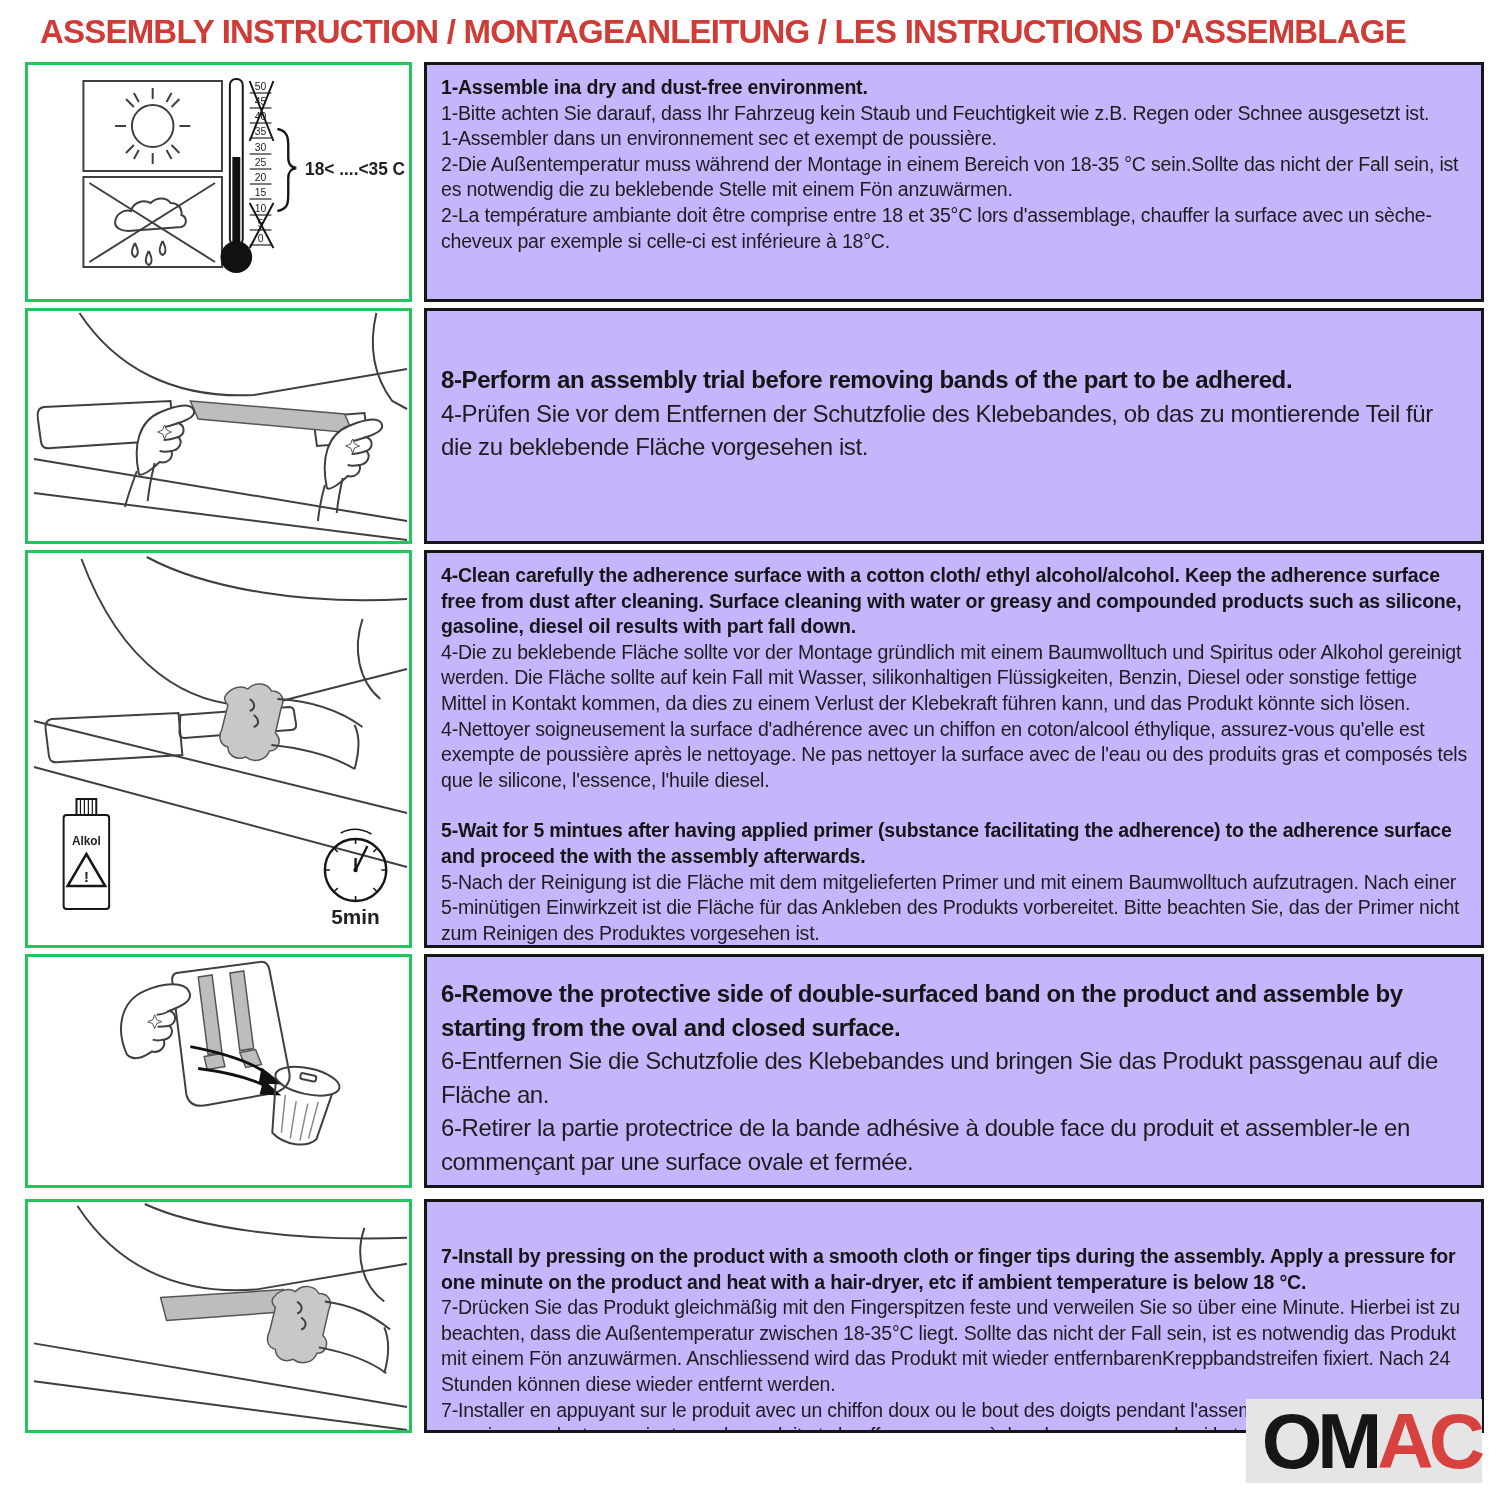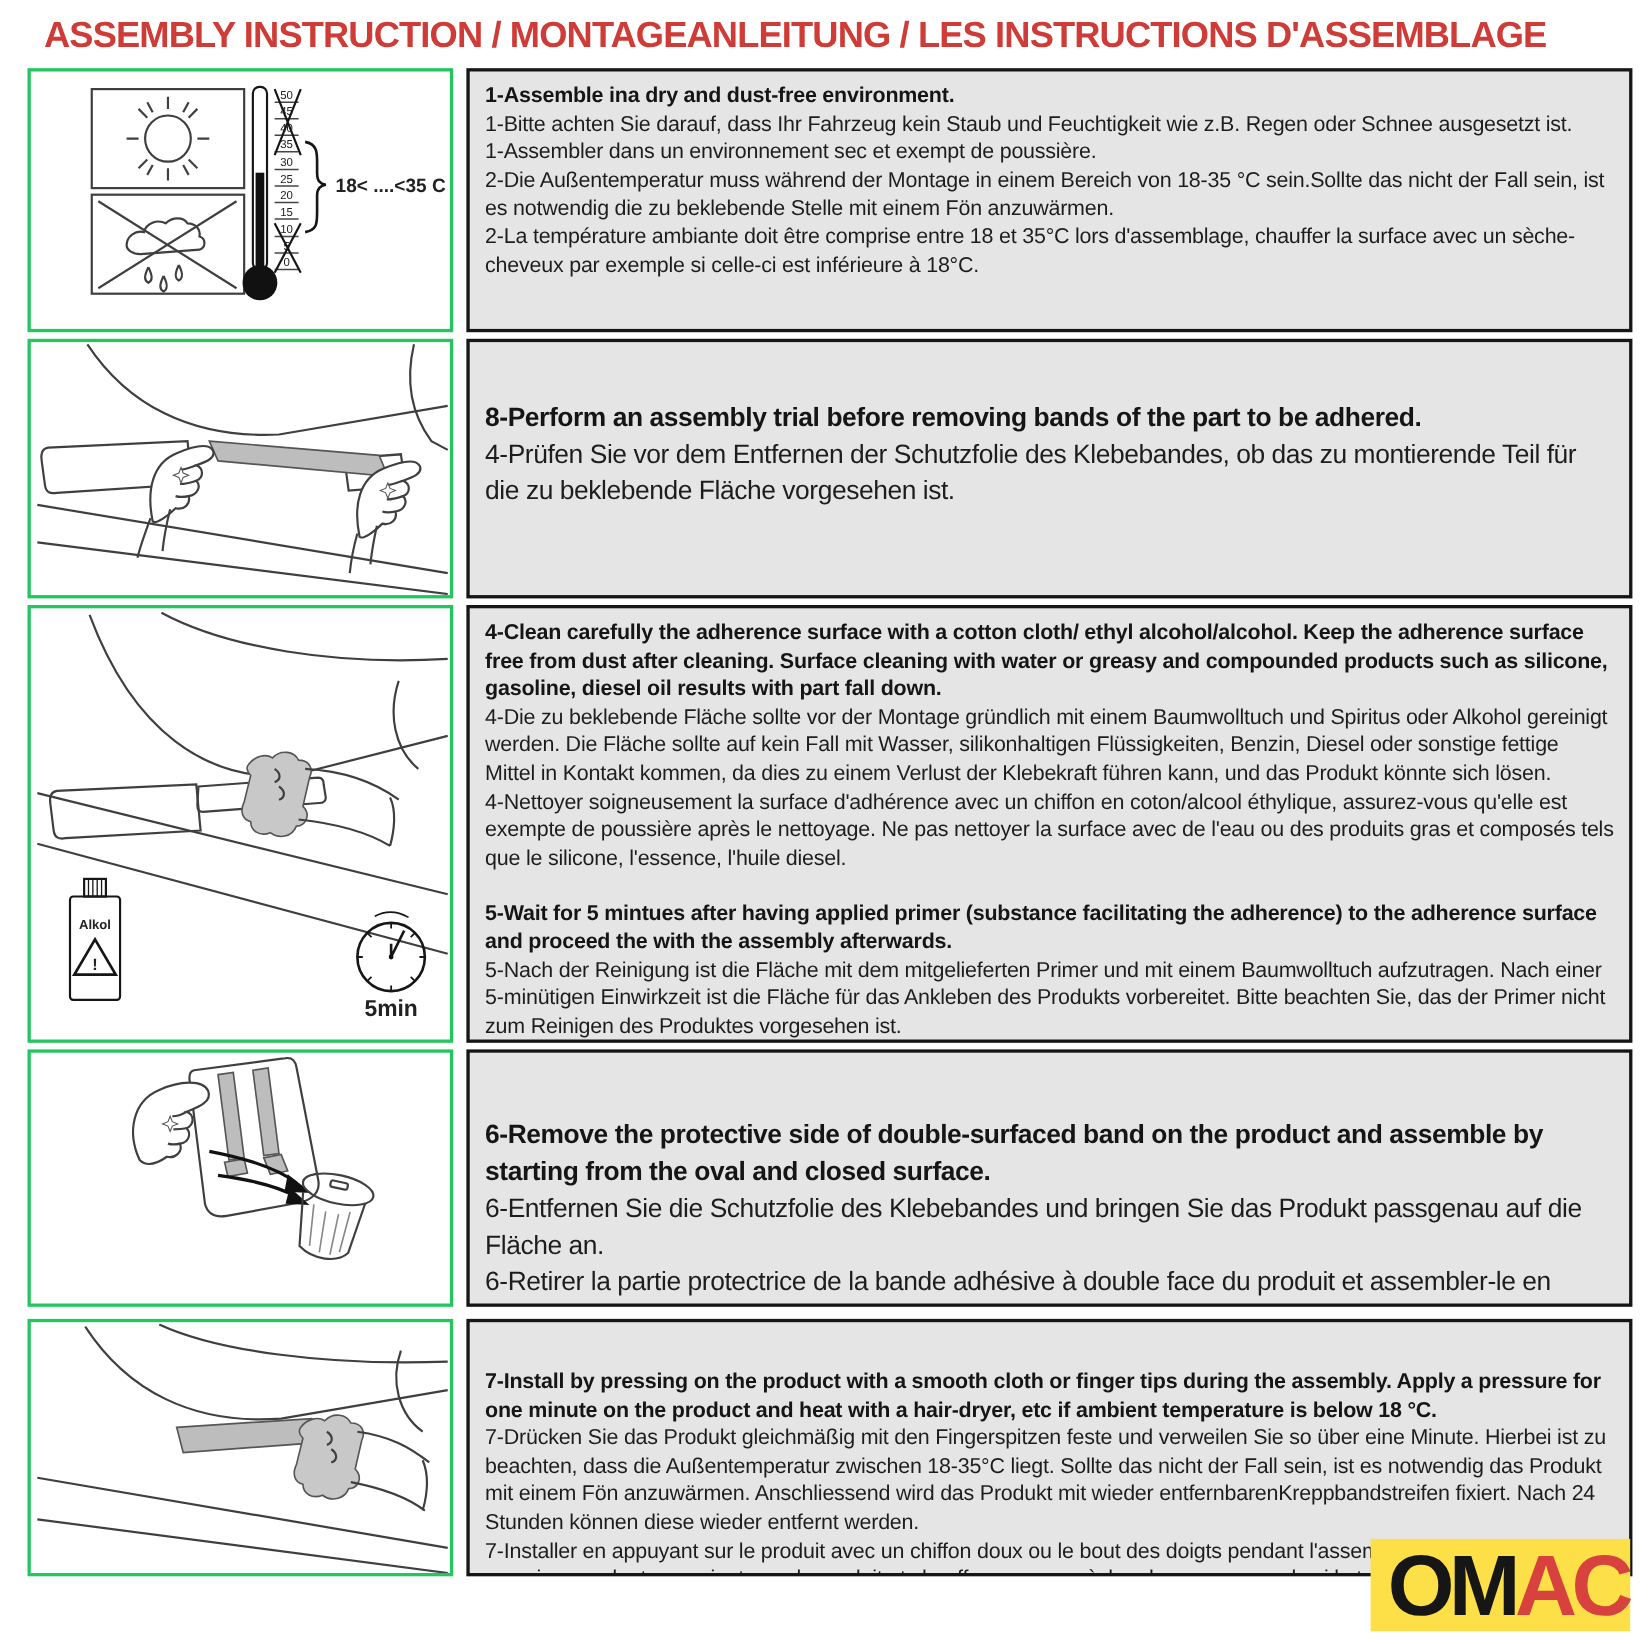--- a/index.html
+++ b/index.html
@@ -2,36 +2,36 @@
 <html><head>
 <meta charset="utf-8">
 <style>
   html,body{margin:0;padding:0}
   body{width:1500px;height:1500px;background:#fff;position:relative;overflow:hidden;
        font-family:"Liberation Sans","DejaVu Sans",sans-serif;color:#1d1d1d}
   h1{margin:13px 0 11px 40px;font-size:33px;font-weight:800;letter-spacing:-0.8px;
      color:#cf3b36;white-space:nowrap}
   .row{display:flex;margin:0 16px 6px 25px;gap:12px;box-sizing:border-box}
   .illus{flex:0 0 387px;width:387px;border:3px solid #22c55e;background:#fff;box-sizing:border-box;overflow:hidden}
-  .txt{flex:1;border:3px solid #161616;box-sizing:border-box;padding:10px 14px;overflow:hidden;background:#e5e5e5}
+  .txt{flex:1;border:3px solid #161616;box-sizing:border-box;padding:10px 14px;overflow:hidden;background:#c4b5fd}
   .t-sm{font-size:19.5px;line-height:25.6px;letter-spacing:-0.2px}
   .t-lg{font-size:24px;line-height:33.5px;letter-spacing:-0.4px}
   p{margin:0}
   p.b{font-weight:700;color:#151515}
   p.gap{margin-top:25px}
-  .pt-xl{padding-top:52px}.pt-lg{padding-top:58px}.pt-md{padding-top:42px}
+  .pt-xl{padding-top:52px}.pt-lg{padding-top:20px}.pt-md{padding-top:42px}
   .mt-big{margin-top:11px}
   svg{display:block;width:100%;height:100%}
   svg text{font-family:"Liberation Sans","DejaVu Sans",sans-serif;fill:#222}
   .ln{stroke:#3f3f3f;stroke-width:2;fill:none}
   .lnb{stroke:#161616;fill:none}
   .grayfill{fill:#bdbdbd;stroke:#555;stroke-width:1.5}
   .cloth{fill:#c8c8c8;stroke:#555;stroke-width:1.5}
   .hand{fill:#fff;stroke:#3f3f3f;stroke-width:2}
-  .logo{position:absolute;right:18px;top:1399px;z-index:5;background:#fde047;padding:0 2px 0 16px;
+  .logo{position:absolute;right:18px;top:1399px;z-index:5;background:#e5e5e5;padding:0 2px 0 16px;
         font-size:78px;line-height:84px;font-weight:900;letter-spacing:-5px;white-space:nowrap}
   .logo .k{color:#161616}.logo .r{color:#d8423e}
 </style>
 </head>
 <body>
 
 <h1>ASSEMBLY INSTRUCTION / MONTAGEANLEITUNG / LES INSTRUCTIONS D'ASSEMBLAGE</h1>
 
 <section class="row" style="height:240px">
   <div class="illus">

